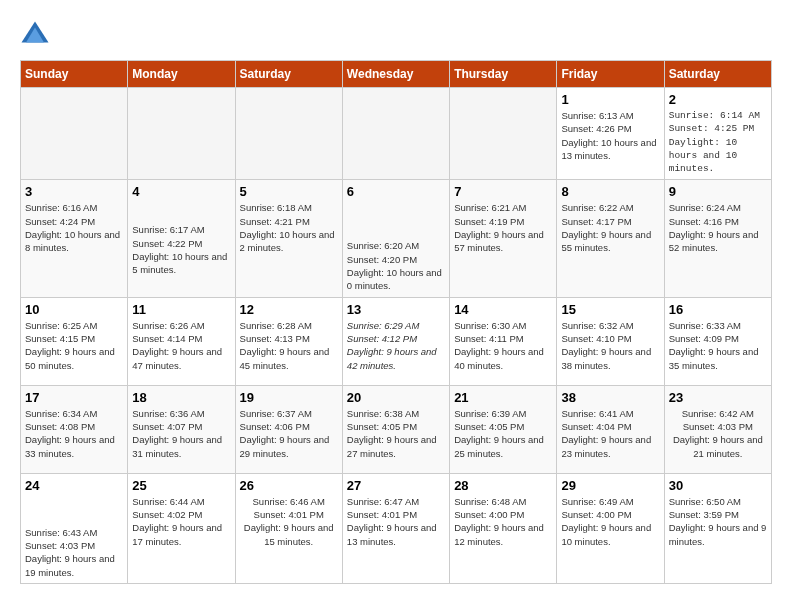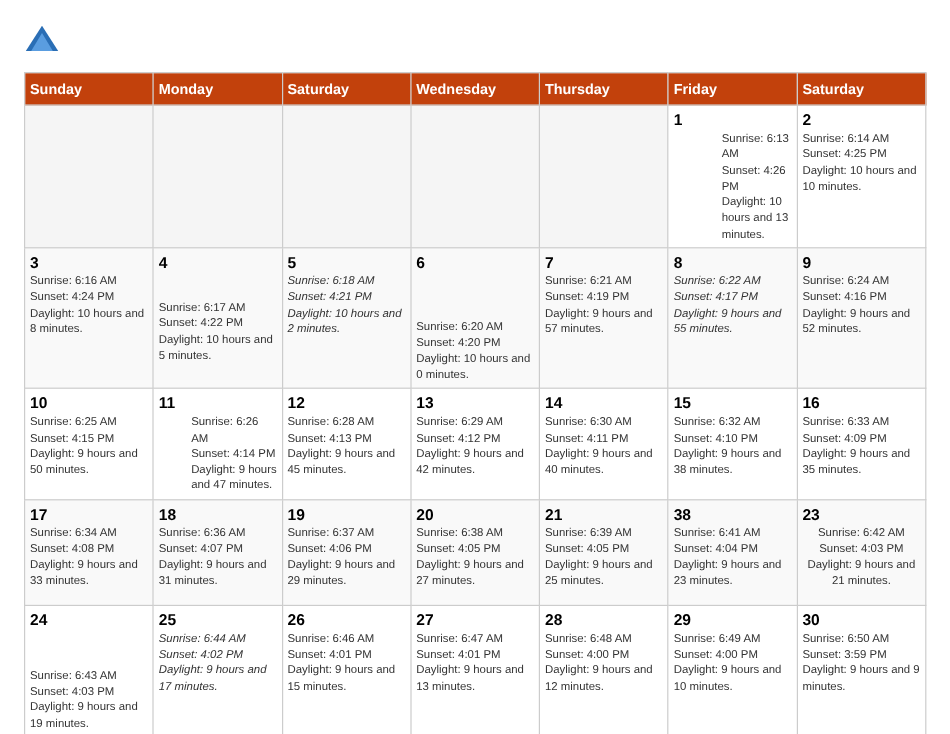--- a/index.html
+++ b/index.html
@@ -129,97 +129,97 @@
   </thead>
   <tbody id="calendar-body">
   <tr>
         <td class="empty"></td>
         <td class="empty"></td>
         <td class="empty"></td>
         <td class="empty"></td>
         <td class="empty"></td>
         <td>
           <span class="day-num">1</span>
-          <div class="day-info" style="white-space: pre-line; margin-left: 40px;">Sunrise: 6:13 AM
+          <div class="day-info" style="white-space: pre-line;">Sunrise: 6:13 AM
 Sunset: 4:26 PM
 Daylight: 10 hours and 13 minutes.</div>
         </td>
         <td>
           <span class="day-num">2</span>
-          <div class="day-info" style="white-space: pre-line;">Sunrise: 6:14 AM
+          <div class="day-info" style="white-space: pre-line; font-family: Liberation Mono, monospace;">Sunrise: 6:14 AM
 Sunset: 4:25 PM
 Daylight: 10 hours and 10 minutes.</div>
         </td>
       </tr>
       <tr>
         <td>
           <span class="day-num">3</span>
           <div class="day-info" style="white-space: pre-line;">Sunrise: 6:16 AM
 Sunset: 4:24 PM
 Daylight: 10 hours and 8 minutes.</div>
         </td>
         <td>
           <span class="day-num">4</span>
           <div class="day-info" style="white-space: pre-line; margin-top: 24px;">Sunrise: 6:17 AM
 Sunset: 4:22 PM
 Daylight: 10 hours and 5 minutes.</div>
         </td>
         <td>
           <span class="day-num">5</span>
-          <div class="day-info" style="white-space: pre-line; font-style: italic;">Sunrise: 6:18 AM
+          <div class="day-info" style="white-space: pre-line;">Sunrise: 6:18 AM
 Sunset: 4:21 PM
 Daylight: 10 hours and 2 minutes.</div>
         </td>
         <td>
           <span class="day-num">6</span>
           <div class="day-info" style="white-space: pre-line; margin-top: 40px;">Sunrise: 6:20 AM
 Sunset: 4:20 PM
 Daylight: 10 hours and 0 minutes.</div>
         </td>
         <td>
           <span class="day-num">7</span>
           <div class="day-info" style="white-space: pre-line;">Sunrise: 6:21 AM
 Sunset: 4:19 PM
 Daylight: 9 hours and 57 minutes.</div>
         </td>
         <td>
           <span class="day-num">8</span>
-          <div class="day-info" style="white-space: pre-line; font-style: italic;">Sunrise: 6:22 AM
+          <div class="day-info" style="white-space: pre-line;">Sunrise: 6:22 AM
 Sunset: 4:17 PM
 Daylight: 9 hours and 55 minutes.</div>
         </td>
         <td>
           <span class="day-num">9</span>
           <div class="day-info" style="white-space: pre-line;">Sunrise: 6:24 AM
 Sunset: 4:16 PM
 Daylight: 9 hours and 52 minutes.</div>
         </td>
       </tr>
       <tr>
         <td>
           <span class="day-num">10</span>
           <div class="day-info" style="white-space: pre-line;">Sunrise: 6:25 AM
 Sunset: 4:15 PM
 Daylight: 9 hours and 50 minutes.</div>
         </td>
         <td>
           <span class="day-num">11</span>
-          <div class="day-info" style="white-space: pre-line; margin-left: 27px;">Sunrise: 6:26 AM
+          <div class="day-info" style="white-space: pre-line;">Sunrise: 6:26 AM
 Sunset: 4:14 PM
 Daylight: 9 hours and 47 minutes.</div>
         </td>
         <td>
           <span class="day-num">12</span>
           <div class="day-info" style="white-space: pre-line;">Sunrise: 6:28 AM
 Sunset: 4:13 PM
 Daylight: 9 hours and 45 minutes.</div>
         </td>
         <td>
           <span class="day-num">13</span>
-          <div class="day-info" style="white-space: pre-line;">Sunrise: 6:29 AM
+          <div class="day-info" style="white-space: pre-line; font-style: italic;">Sunrise: 6:29 AM
 Sunset: 4:12 PM
 Daylight: 9 hours and 42 minutes.</div>
         </td>
         <td>
           <span class="day-num">14</span>
           <div class="day-info" style="white-space: pre-line;">Sunrise: 6:30 AM
 Sunset: 4:11 PM
 Daylight: 9 hours and 40 minutes.</div>
         </td>
         <td>
@@ -281,27 +281,27 @@
       </tr>
       <tr>
         <td>
           <span class="day-num">24</span>
           <div class="day-info" style="white-space: pre-line; margin-top: 33px;">Sunrise: 6:43 AM
 Sunset: 4:03 PM
 Daylight: 9 hours and 19 minutes.</div>
         </td>
         <td>
           <span class="day-num">25</span>
-          <div class="day-info" style="white-space: pre-line; font-style: italic;">Sunrise: 6:44 AM
+          <div class="day-info" style="white-space: pre-line;">Sunrise: 6:44 AM
 Sunset: 4:02 PM
 Daylight: 9 hours and 17 minutes.</div>
         </td>
         <td>
           <span class="day-num">26</span>
-          <div class="day-info" style="white-space: pre-line;">Sunrise: 6:46 AM
+          <div class="day-info" style="white-space: pre-line; text-align: center;">Sunrise: 6:46 AM
 Sunset: 4:01 PM
 Daylight: 9 hours and 15 minutes.</div>
         </td>
         <td>
           <span class="day-num">27</span>
           <div class="day-info" style="white-space: pre-line;">Sunrise: 6:47 AM
 Sunset: 4:01 PM
 Daylight: 9 hours and 13 minutes.</div>
         </td>
         <td>

